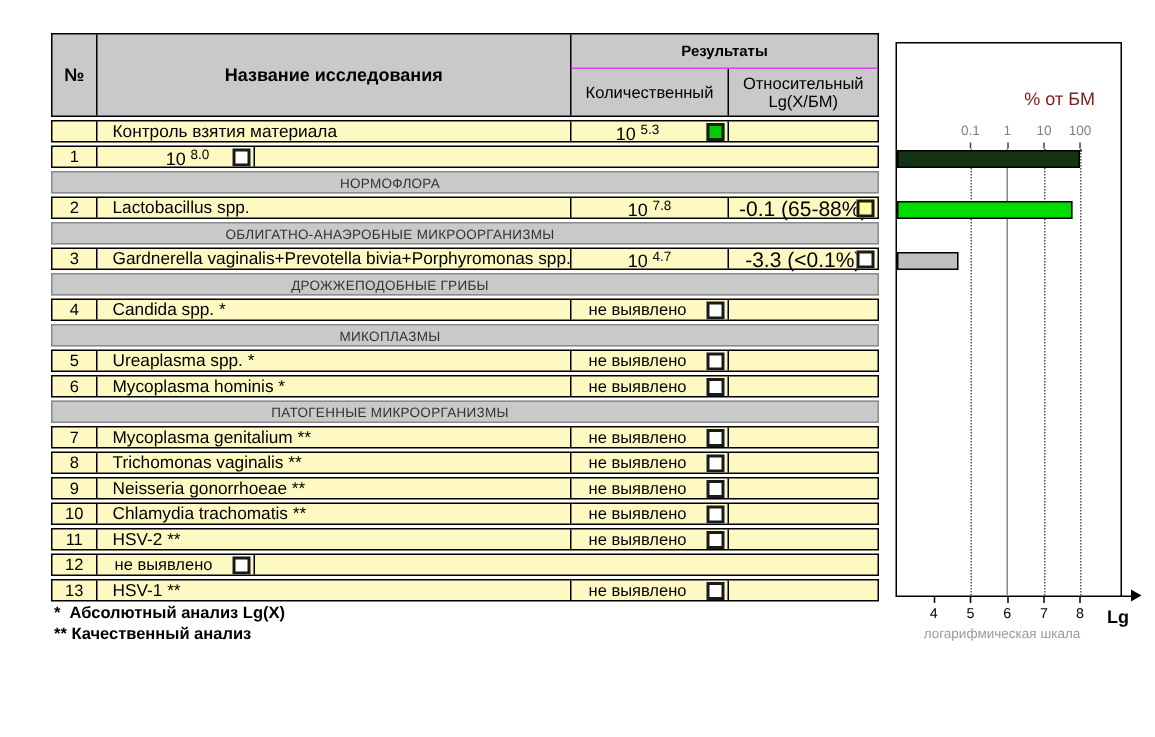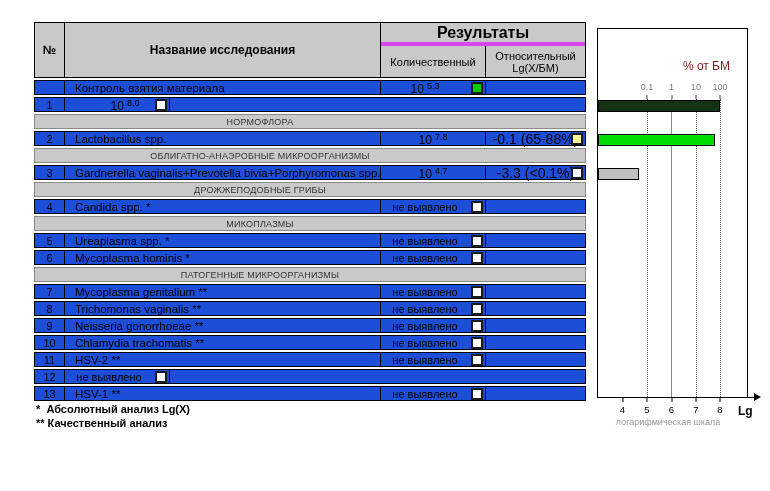--- a/index.html
+++ b/index.html
@@ -6,26 +6,26 @@
   html,body { width:770px; height:491px; background:#fff; color:#000;
               font-family:"Liberation Sans", sans-serif; }
   #page { position:relative; width:770px; height:491px; background:#fff; overflow:hidden; }
 
   
   #tbl { position:absolute; left:34px; top:22px; width:552px; }
   .thead { display:flex; height:56px; border:1px solid #000; background:#C9C9C9; }
   .th-num  { width:30px; border-right:1px solid #000; display:flex; align-items:center; justify-content:center; font-size:12px; font-weight:bold; }
   .th-name { width:316px; border-right:1px solid #000; display:flex; align-items:center; justify-content:center; font-size:12px; font-weight:bold; }
   .th-res  { flex:1; display:flex; flex-direction:column; }
-  .th-res-top { height:23px; border-bottom:4px solid #d946ef; display:flex; align-items:center; justify-content:center; font-size:16px; font-weight:bold; }
+  .th-res-top { height:23px; border-bottom:1px solid #d946ef; display:flex; align-items:center; justify-content:center; font-size:10px; font-weight:bold; }
   .th-res-bottom { flex:1; display:flex; }
   .th-qty { width:105px; border-right:1px solid #000; display:flex; align-items:center; justify-content:center; font-size:11px; }
   .th-rel { flex:1; display:flex; flex-direction:column; align-items:center; justify-content:center; font-size:11px; line-height:12px; text-align:center; }
 
-  .row { display:flex; height:15px; border:1px solid #000; margin-top:2px; background:#1d4ed8; }
+  .row { display:flex; height:15px; border:1px solid #000; margin-top:2px; background:#fef9c3; }
   .c-num  { width:30px; border-right:1px solid #000; display:flex; align-items:center; justify-content:center; font-size:11px; }
   .c-name { width:316px; border-right:1px solid #000; display:flex; align-items:center; padding-left:10px; font-size:11.5px; white-space:nowrap; overflow:hidden; }
   .c-qty  { width:105px; border-right:1px solid #000; position:relative; display:flex; align-items:center; justify-content:center;text-align:center; }
   .c-rel  { flex:1; position:relative; display:flex; align-items:center; justify-content:center; }
   .section { height:15px; border:1px solid #8a8a8a; margin-top:2px; background:#C9C9C9;
              display:flex; align-items:center; justify-content:center;
              font-size:9px; color:#333; padding-right:100px; letter-spacing:0.2px; }
   .pow { font-size:12px; line-height:12px; }
   .pow sup { font-size:9px; vertical-align:4px; margin-left:3px; }
   .ndet { font-size:11px; margin-right:16px; }

